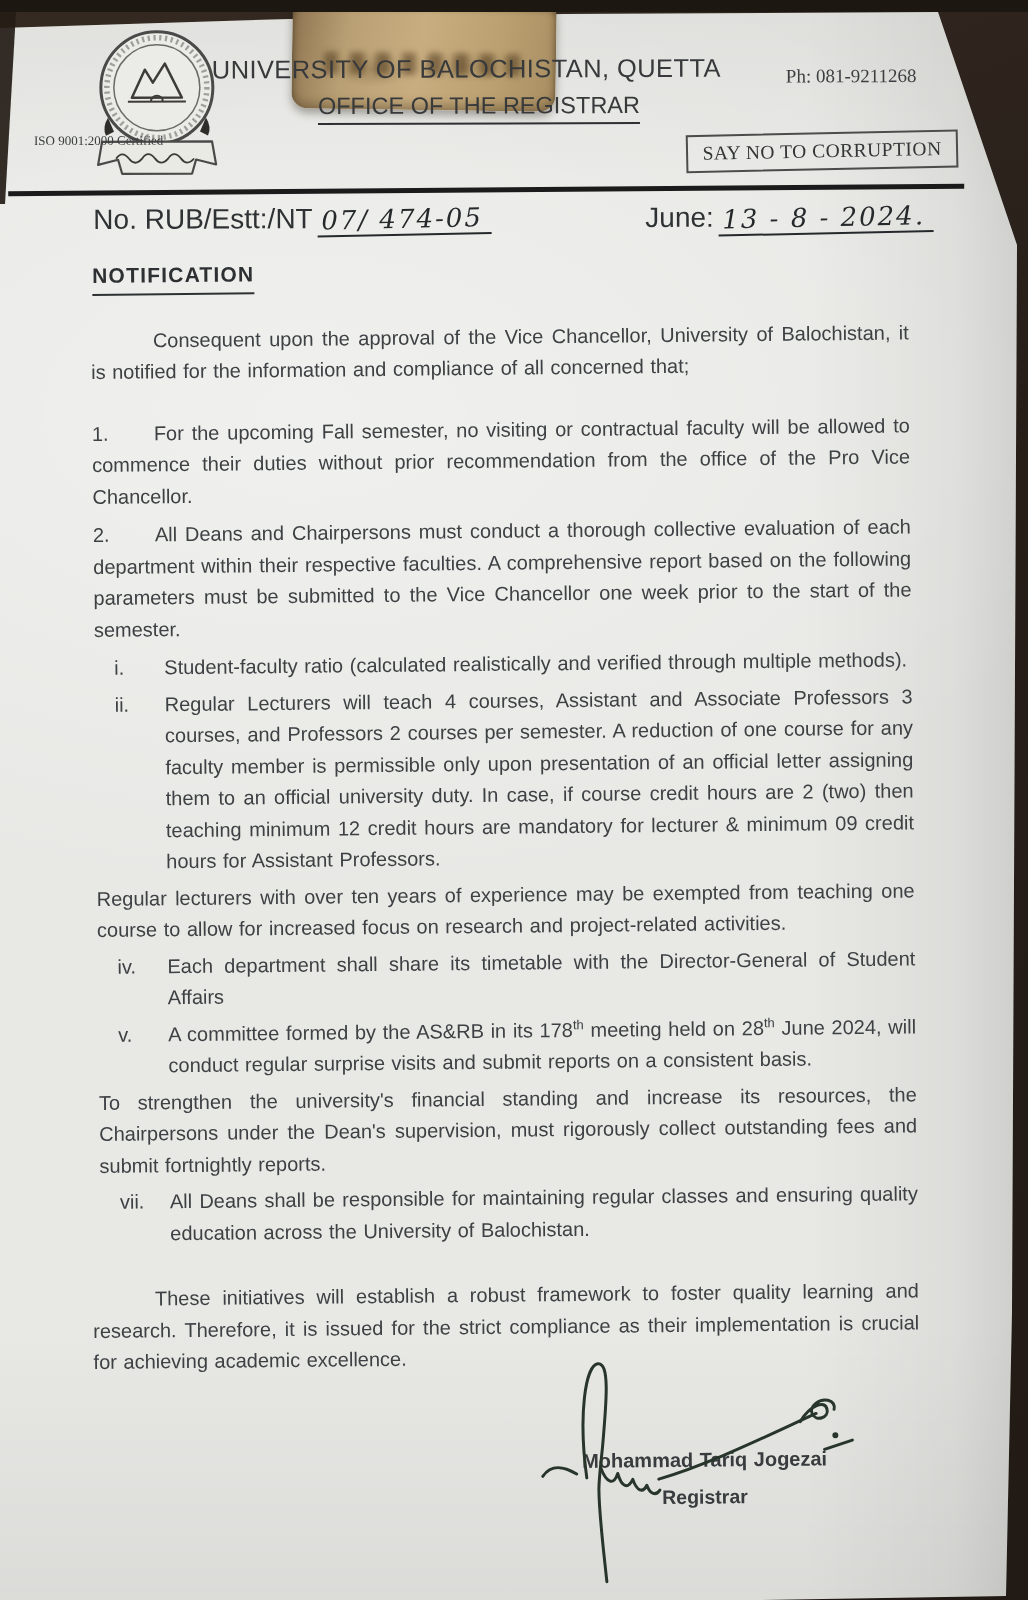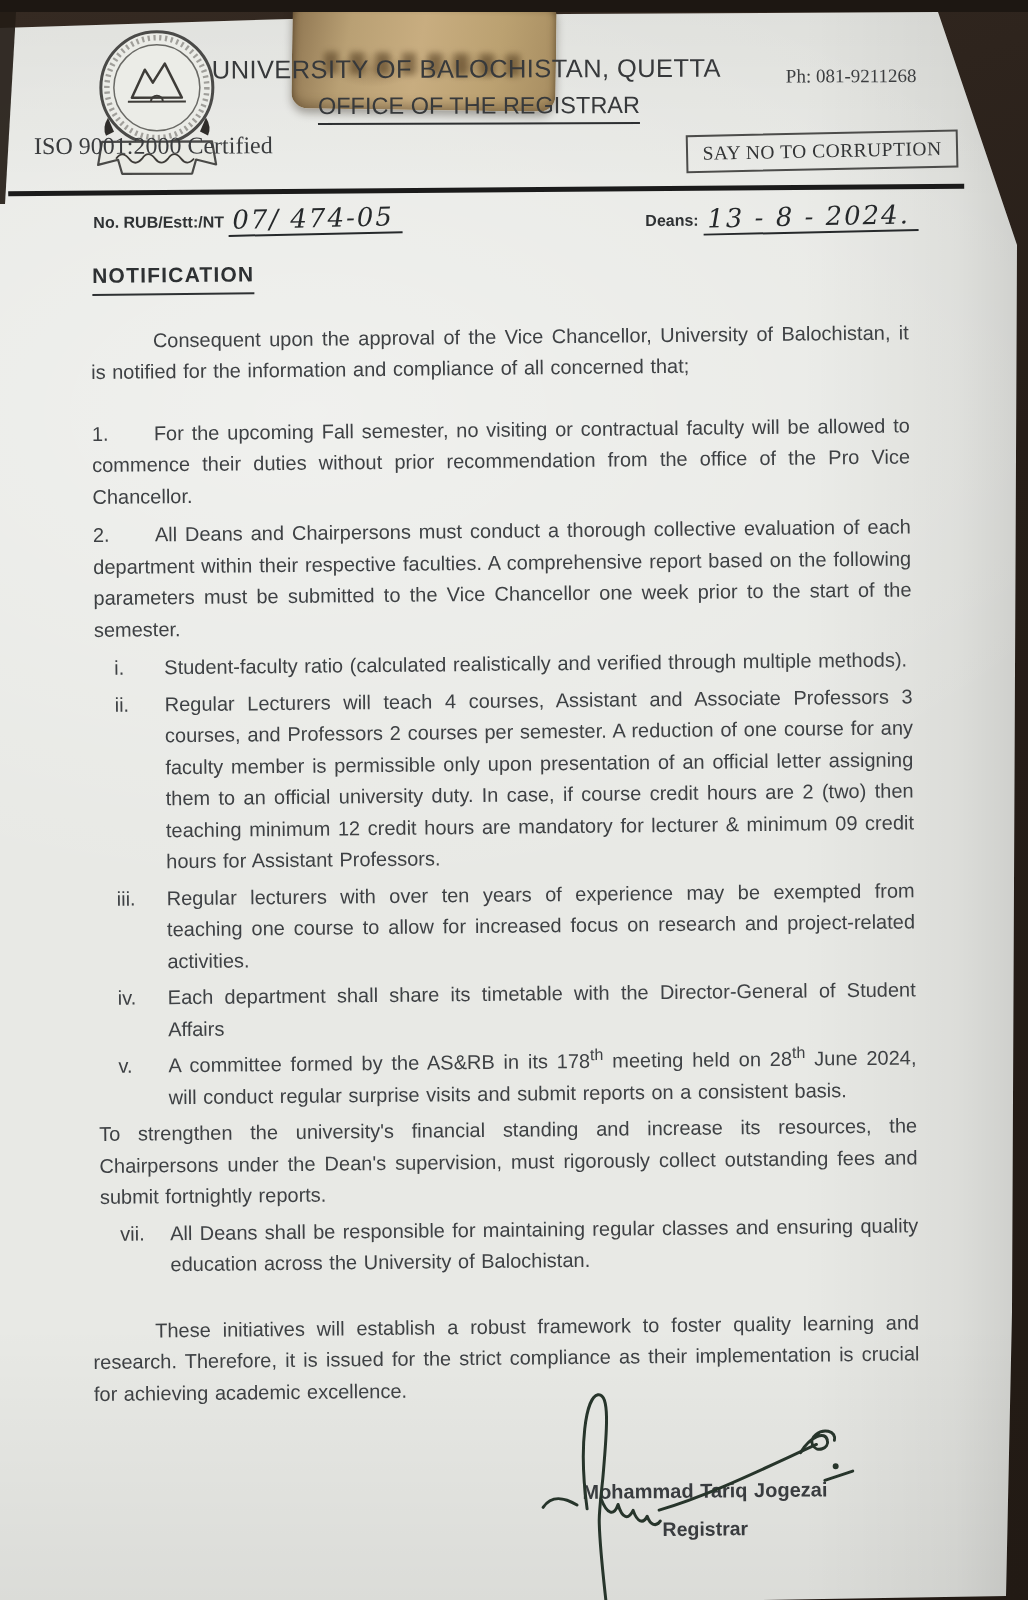--- a/index.html
+++ b/index.html
@@ -26,43 +26,43 @@
     box-shadow:0 5px 9px rgba(30,20,10,.35), inset 0 -6px 10px rgba(70,50,25,.35), inset 0 4px 6px rgba(40,28,14,.45);}
   .clip .smudge{position:absolute;left:12%;top:46%;width:76%;height:22px;filter:blur(3px);
     background:repeating-linear-gradient(90deg, rgba(80,58,30,.55) 0 14px, rgba(80,58,30,0) 14px 26px);
     border-radius:4px;}
   
   .header{position:absolute;inset:0;transform:rotate(-.2deg);transform-origin:60px 120px;}
   .uni-title{position:absolute;left:212px;top:44px;font-size:25.5px;letter-spacing:.4px;color:#37393b;}
   .office{position:absolute;left:318px;top:82px;font-size:23.5px;color:#37393b;
           border-bottom:2.5px solid #2d2f31;padding-bottom:3px;}
   .phone{position:absolute;left:786px;top:56px;font-family:"Liberation Serif",serif;font-size:19px;color:#3c3e40;}
-  .iso{position:absolute;left:34px;top:121px;font-family:"Liberation Serif",serif;font-size:24px;color:#3a3c3e;}
+  .iso{position:absolute;left:34px;top:121px;font-family:"Liberation Serif",serif;font-size:13px;color:#3a3c3e;}
   .slogan-box{position:absolute;left:686px;top:123px;width:268px;height:34px;border:2px solid #4c4c4a;
     display:flex;align-items:center;justify-content:center;transform:rotate(-1deg);}
   .slogan-box span{font-family:"Liberation Serif",serif;font-size:19.5px;letter-spacing:.5px;color:#333536;}
   .rule{position:absolute;left:8px;top:177px;width:956px;height:5px;background:#1b1b1b;transform:rotate(-.25deg);}
   .refrow{position:absolute;left:93px;top:192px;right:60px;}
-  .reflabel,.datelabel{font-weight:bold;font-size:16px;color:#2f3234;text-align:center;}
+  .reflabel,.datelabel{font-weight:normal;font-size:28px;color:#2f3234;text-align:center;}
   .hand{font-family:"DejaVu Serif",serif;font-style:italic;font-size:26px;color:#26292b;
         border-bottom:2px solid #26292b;padding:0 8px 0 4px;letter-spacing:2px;transform:rotate(-1deg);display:inline-block;}
   .dated{position:absolute;left:552px;top:0px;}
   
   .content{position:absolute;left:90px;right:120px;top:248px;transform:rotate(-.6deg);transform-origin:0 0;
            font-size:20px;line-height:31.5px;word-spacing:1px;}
   .notif{font-size:21px;font-weight:bold;letter-spacing:1.2px;color:#2e3133;display:inline-block;
          border-bottom:2.5px solid #2e3133;padding-bottom:2px;margin:0 0 30px 2px;}
   p.para{margin:0 0 30px 0;text-align:justify;text-indent:62px;}
   p.item{margin:0 0 7px 0;text-align:justify;}
   .ino{display:inline-block;width:62px;}
   .sublist{margin-top:6px;}
   .sub{display:flex;margin-bottom:5px;}
   .sub .num{flex:0 0 70px;box-sizing:border-box;padding-left:20px;}
   .sub .txt{flex:1;text-align:justify;}
-  sup{font-size:16px;line-height:0;}
+  sup{font-size:13px;line-height:0;}
   p.closing{margin:34px 0 0 -8px;text-align:justify;text-indent:62px;}
   
   .sig{position:relative;width:340px;margin:14px 46px 0 auto;text-align:center;height:126px;}
   .sig-ink{position:absolute;left:-40px;top:-102px;width:420px;height:250px;z-index:3;pointer-events:none;}
   .sig-name{position:relative;z-index:1;font-weight:bold;font-size:20px;color:#393c3f;margin-top:72px;}
   .sig-title{position:relative;z-index:1;font-weight:bold;font-size:19.5px;color:#393c3f;margin-top:6px;}
   .seal{position:absolute;left:82px;top:10px;}
 </style>
 </head>
 <body>
@@ -93,21 +93,21 @@
     <div class="phone">Ph:  081-9211268</div>
     <div class="iso">ISO 9001:2000 Certified</div>
     <div class="slogan-box">
       <span>SAY NO TO CORRUPTION</span>
     </div>
     <div class="rule"></div>
     <div class="refrow">
       <span class="reflabel">No. RUB/Estt:/NT</span>
       <span class="hand">07/ 474-05</span>
       <span class="dated">
-        <span class="datelabel">Deans:</span>
+        <span class="datelabel">June:</span>
         <span class="hand">13 - 8 - 2024.</span>
       </span>
     </div>
   </div>
 
   <div class="content">
     <div class="notif">NOTIFICATION</div>
 
     <p class="para">Consequent upon the approval of the Vice Chancellor, University of Balochistan, it is notified for the information and compliance of all concerned that;</p>
 
@@ -117,21 +117,20 @@
     <div class="sublist">
       <div class="sub">
         <div class="num">i.</div>
         <div class="txt">Student-faculty ratio (calculated realistically and verified through multiple methods).</div>
       </div>
       <div class="sub">
         <div class="num">ii.</div>
         <div class="txt">Regular Lecturers will teach 4 courses, Assistant and Associate Professors 3 courses, and Professors 2 courses per semester. A reduction of one course for any faculty member is permissible only upon presentation of an official letter assigning them to an official university duty. In case, if course credit hours are 2 (two) then teaching minimum 12 credit hours are mandatory for lecturer &amp; minimum 09 credit hours for Assistant Professors.</div>
       </div>
       <div class="sub">
-        <div class="num">iii.</div>
         <div class="txt">Regular lecturers with over ten years of experience may be exempted from teaching one course to allow for increased focus on research and project-related activities.</div>
       </div>
       <div class="sub">
         <div class="num">iv.</div>
         <div class="txt">Each department shall share its timetable with the Director-General of Student Affairs</div>
       </div>
       <div class="sub">
         <div class="num">v.</div>
         <div class="txt"><span>A committee formed by the AS&amp;RB in its 178</span><sup>th</sup><span> meeting held on 28</span><sup>th</sup><span> June 2024, will conduct regular surprise visits and submit reports on a consistent basis.</span></div>
       </div>

